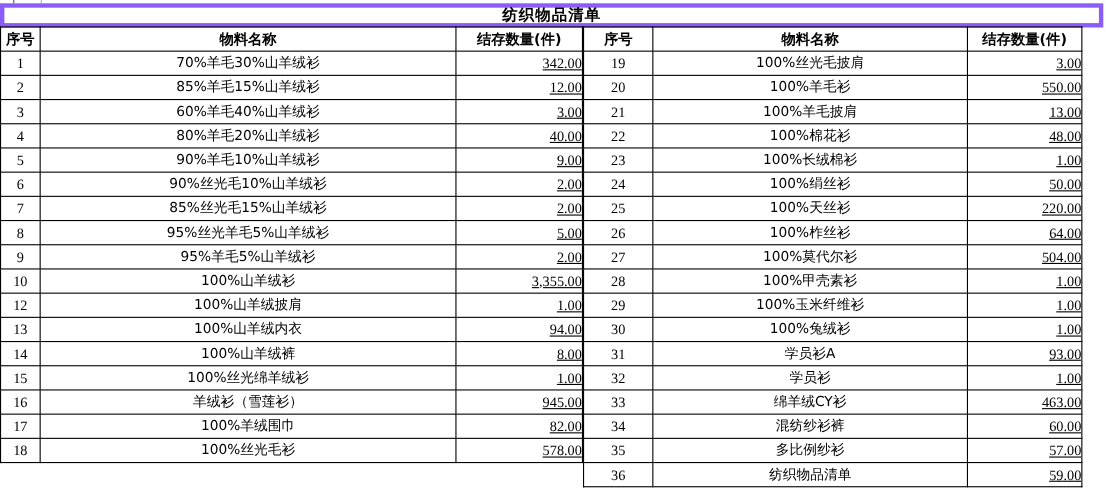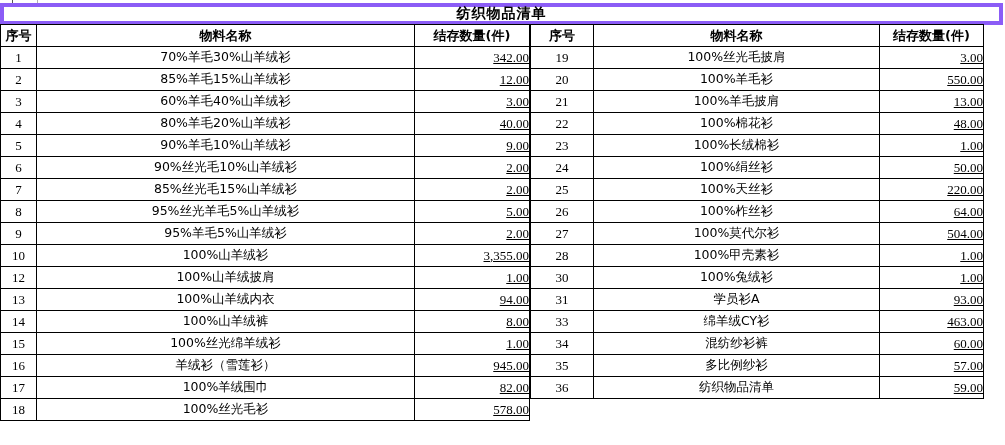--- a/index.html
+++ b/index.html
@@ -247,30 +247,40 @@
             <td class="cell-index">27</td>
             <td class="cell-material-name">100%莫代尔衫</td>
             <td class="cell-quantity">504.00</td>
           </tr>
           <tr>
             <td class="cell-index">28</td>
             <td class="cell-material-name">100%甲壳素衫</td>
             <td class="cell-quantity">1.00</td>
           </tr>
           <tr>
+            <td class="cell-index">29</td>
+            <td class="cell-material-name">100%玉米纤维衫</td>
+            <td class="cell-quantity">1.00</td>
+          </tr>
+          <tr>
             <td class="cell-index">30</td>
             <td class="cell-material-name">100%兔绒衫</td>
             <td class="cell-quantity">1.00</td>
           </tr>
           <tr>
             <td class="cell-index">31</td>
             <td class="cell-material-name">学员衫A</td>
             <td class="cell-quantity">93.00</td>
           </tr>
           <tr>
+            <td class="cell-index">32</td>
+            <td class="cell-material-name">学员衫</td>
+            <td class="cell-quantity">1.00</td>
+          </tr>
+          <tr>
             <td class="cell-index">33</td>
             <td class="cell-material-name">绵羊绒CY衫</td>
             <td class="cell-quantity">463.00</td>
           </tr>
           <tr>
             <td class="cell-index">34</td>
             <td class="cell-material-name">混纺纱衫裤</td>
             <td class="cell-quantity">60.00</td>
           </tr>
           <tr>

